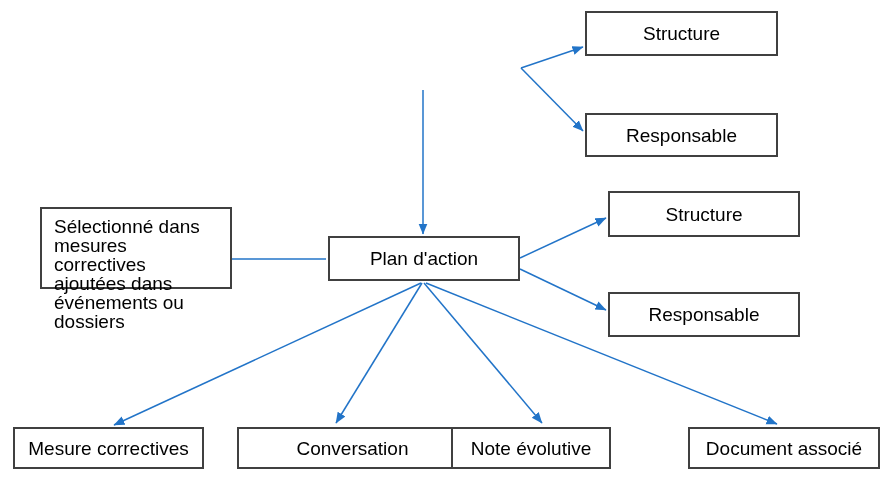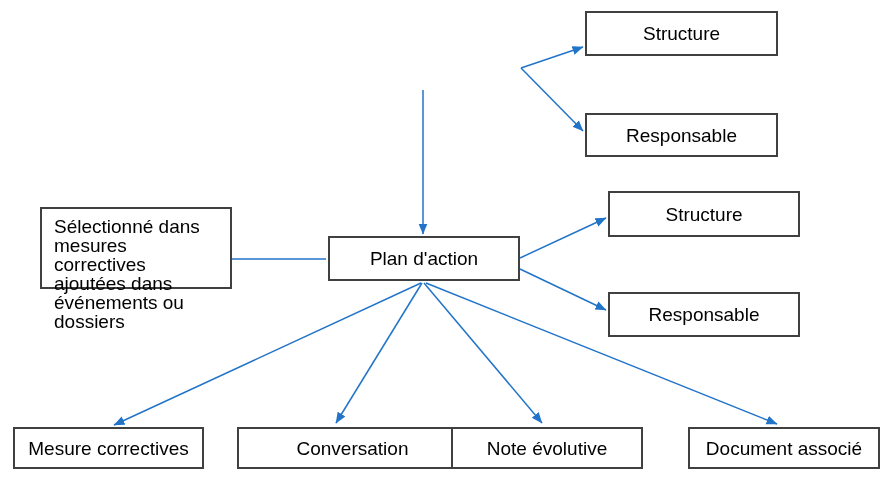--- a/index.html
+++ b/index.html
@@ -71,17 +71,17 @@
   <div class="node" style="left:328px;top:236px;width:192px;height:45px;">Plan d'action</div>
 
   <div class="node" style="left:608px;top:191px;width:192px;height:46px;">Structure</div>
 
   <div class="node" style="left:608px;top:292px;width:192px;height:45px;">Responsable</div>
 
   <div class="node" style="left:13px;top:427px;width:191px;height:42px;">Mesure correctives</div>
 
   <div class="node" style="left:237px;top:427px;width:231px;height:42px;">Conversation</div>
 
-  <div class="node" style="left:451px;top:427px;width:192px;height:42px;">Note évolutive</div>
+  <div class="node" style="left:451px;top:427px;width:160px;height:42px;">Note évolutive</div>
 
   <div class="node" style="left:688px;top:427px;width:192px;height:42px;">Document associé</div>
 
 </div>
 
 </body></html>

